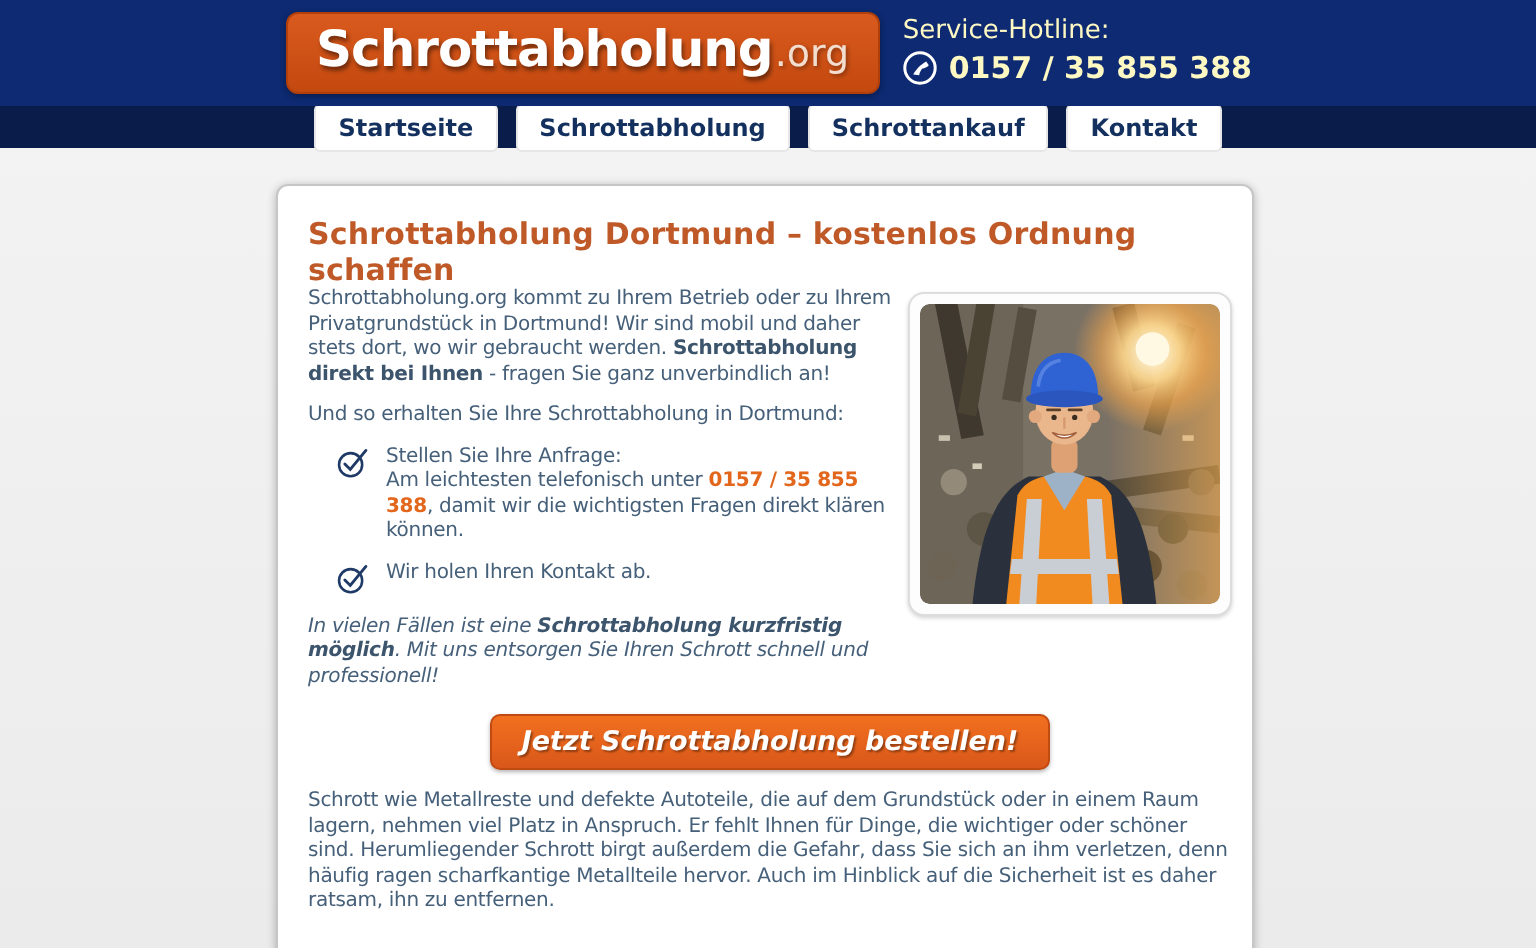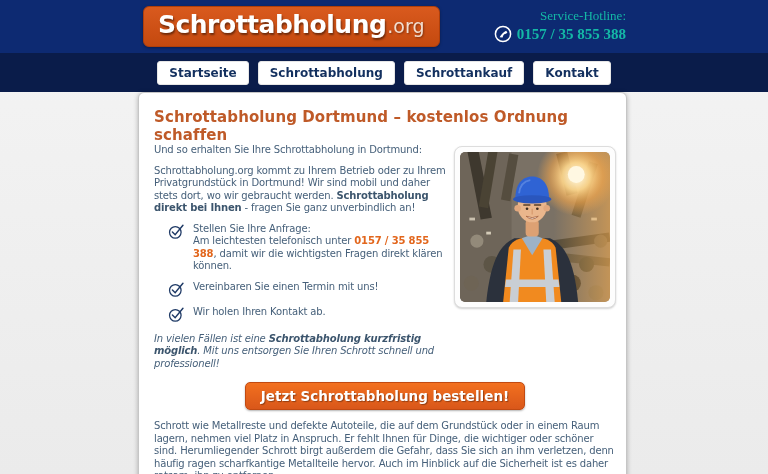--- a/index.html
+++ b/index.html
@@ -25,32 +25,32 @@
   }
   .brand-name {
     color:#fff; font-weight:bold; font-size:25px; letter-spacing:-0.5px;
     text-shadow:1px 2px 2px rgba(0,0,0,.45);
   }
   .brand-tld {
     color:#f2ddcf; font-size:19px; margin-left:1px;
     text-shadow:1px 1px 2px rgba(0,0,0,.35);
   }
   .hotline {
-    position:absolute; right:142px; top:8px; text-align:right; color:#14b8a6;font-family:Liberation Serif, serif;
+    position:absolute; right:142px; top:8px; text-align:left; color:#fef9c3;
   }
   .hotline-label { font-size:13px; line-height:16px; }
   .hotline-number-row {
     display:flex; align-items:center; justify-content:flex-end; gap:5px;
     font-size:15px; font-weight:bold; line-height:20px; cursor:pointer;
   }
   .phone-icon svg { display:block; }
 
   
   .nav {
-    height:39px; background:#0a1c4a;
+    height:21px; background:#0a1c4a;
     display:flex; align-items:center; justify-content:center; gap:9px;
   }
   .nav-btn {
     background:#fff; color:#13305f; border:1px solid #e6e6e6; border-radius:3px;
     font-family:inherit; font-size:12px; font-weight:bold;
     padding:4px 11px; cursor:pointer; line-height:14px;
   }
 
   
   .card {
@@ -85,20 +85,21 @@
 
   .cta-row { text-align:center; margin:12px 0 10px; clear:none; }
   .cta-button {
     display:inline-block; font-family:inherit;
     background:linear-gradient(180deg,#f2701f 0%,#d9571a 100%);
     color:#fff; font-size:13.5px; font-weight:bold;
     border:1px solid #c14a12; border-radius:5px;
     padding:5px 15px; cursor:pointer;
     text-shadow:1px 1px 1px rgba(0,0,0,.35);
     box-shadow:0 1px 2px rgba(0,0,0,.3);
+    font-style:italic;
   }
 </style>
 </head>
 <body>
 
 <div class="header">
   <div class="brand">
     <span class="brand-name">Schrottabholung</span>
       <span class="brand-tld">.org</span>
   </div>
@@ -186,23 +187,23 @@
           <path d="M68,56.5 L74.5,56.5" stroke="#5a4028" stroke-width="1.5" stroke-linecap="round"></path>
           <path d="M79.5,56.5 L86,56.5" stroke="#5a4028" stroke-width="1.5" stroke-linecap="round"></path>
           <circle cx="71.5" cy="60.5" r="1.4" fill="#3a2c20"></circle>
           <circle cx="82.5" cy="60.5" r="1.4" fill="#3a2c20"></circle>
           <path d="M77,61 L77,66" stroke="#d79a6e" stroke-width="1.3" stroke-linecap="round"></path>
           <path d="M70.5,68.5 Q77,74.5 83.5,68.5 Q77,71.5 70.5,68.5" fill="#ffffff" stroke="#a15f3e" stroke-width="0.8"></path>
         </g>
       </svg>
     </div>
 
+    <p><span>Schrottabholung.org kommt zu Ihrem Betrieb oder zu Ihrem Privatgrundstück in Dortmund! Wir sind mobil und daher stets dort, wo wir gebraucht werden. </span><b>Schrottabholung direkt bei Ihnen</b><span> - fragen Sie ganz unverbindlich an!</span></p>
+
     <p>Und so erhalten Sie Ihre Schrottabholung in Dortmund:</p>
-
-    <p><span>Schrottabholung.org kommt zu Ihrem Betrieb oder zu Ihrem Privatgrundstück in Dortmund! Wir sind mobil und daher stets dort, wo wir gebraucht werden. </span><b>Schrottabholung direkt bei Ihnen</b><span> - fragen Sie ganz unverbindlich an!</span></p>
 
     <ul class="checklist">
       <li class="check-item">
         <span class="check-icon">
           <svg width="17" height="17" viewBox="0 0 20 20">
             <circle cx="8.6" cy="11" r="6.8" fill="none" stroke="#1f3a66" stroke-width="1.5"></circle>
             <path d="M5.2 10.6 L8.4 13.8 L17.6 2.6" fill="none" stroke="#1f3a66" stroke-width="1.7" stroke-linecap="round"></path>
           </svg>
         </span>
         <span>
@@ -210,29 +211,20 @@
           <span>Am leichtesten telefonisch unter </span><span class="phone-inline">0157 / 35 855 388</span><span>, damit wir die wichtigsten Fragen direkt klären können.</span>
         </span>
       </li>
       <li class="check-item">
         <span class="check-icon">
           <svg width="17" height="17" viewBox="0 0 20 20">
             <circle cx="8.6" cy="11" r="6.8" fill="none" stroke="#1f3a66" stroke-width="1.5"></circle>
             <path d="M5.2 10.6 L8.4 13.8 L17.6 2.6" fill="none" stroke="#1f3a66" stroke-width="1.7" stroke-linecap="round"></path>
           </svg>
         </span>
-        <span>Vereinbaren Sie einen Termin mit uns!</span>
-      </li>
-      <li class="check-item">
-        <span class="check-icon">
-          <svg width="17" height="17" viewBox="0 0 20 20">
-            <circle cx="8.6" cy="11" r="6.8" fill="none" stroke="#1f3a66" stroke-width="1.5"></circle>
-            <path d="M5.2 10.6 L8.4 13.8 L17.6 2.6" fill="none" stroke="#1f3a66" stroke-width="1.7" stroke-linecap="round"></path>
-          </svg>
-        </span>
         <span>Wir holen Ihren Kontakt ab.</span>
       </li>
     </ul>
 
     <p class="highlight-paragraph"><span>In vielen Fällen ist eine </span><b>Schrottabholung kurzfristig möglich</b><span>. Mit uns entsorgen Sie Ihren Schrott schnell und professionell!</span></p>
 
     <div class="cta-row">
       <button class="cta-button">Jetzt Schrottabholung bestellen!</button>
     </div>
 

